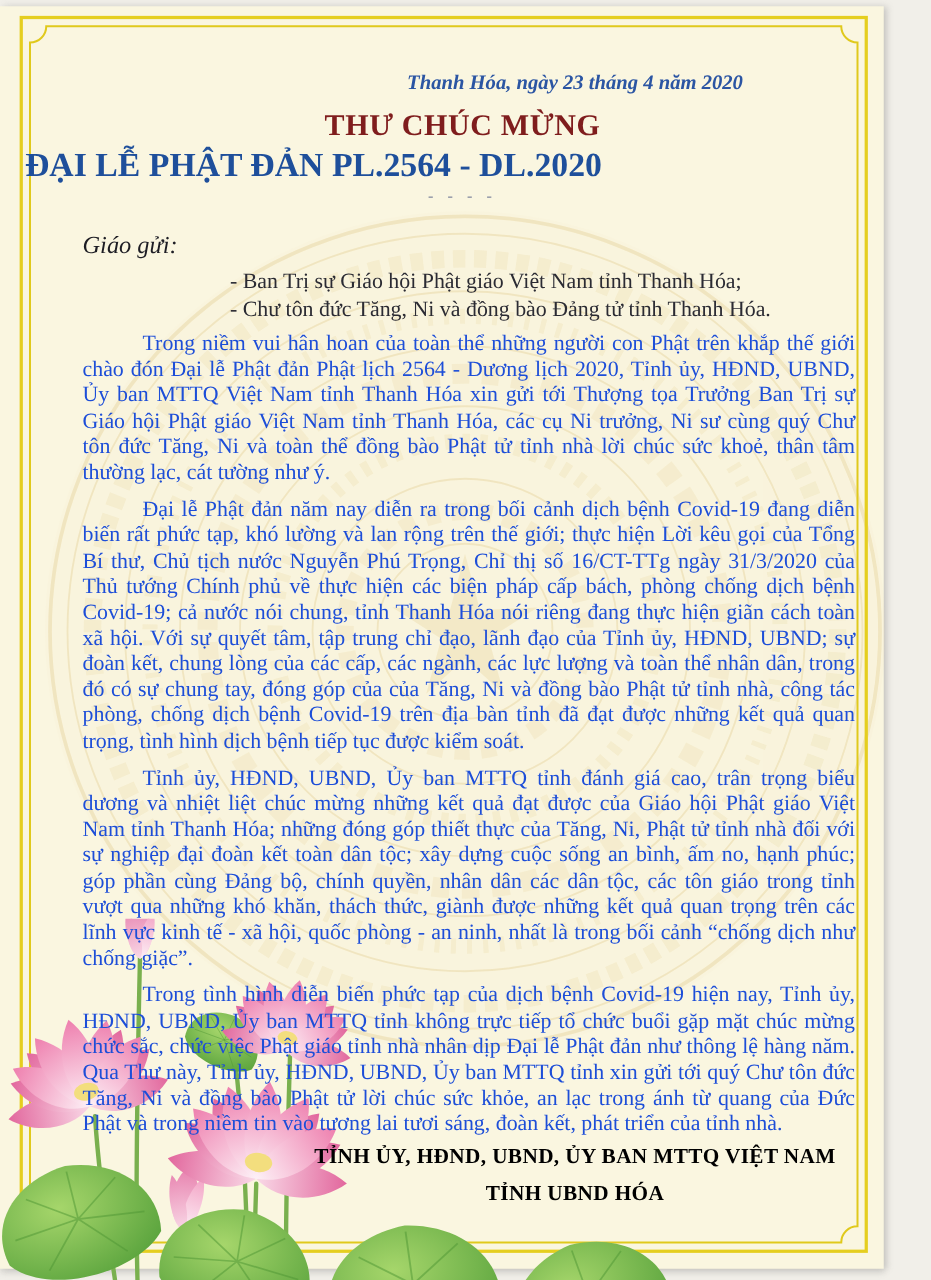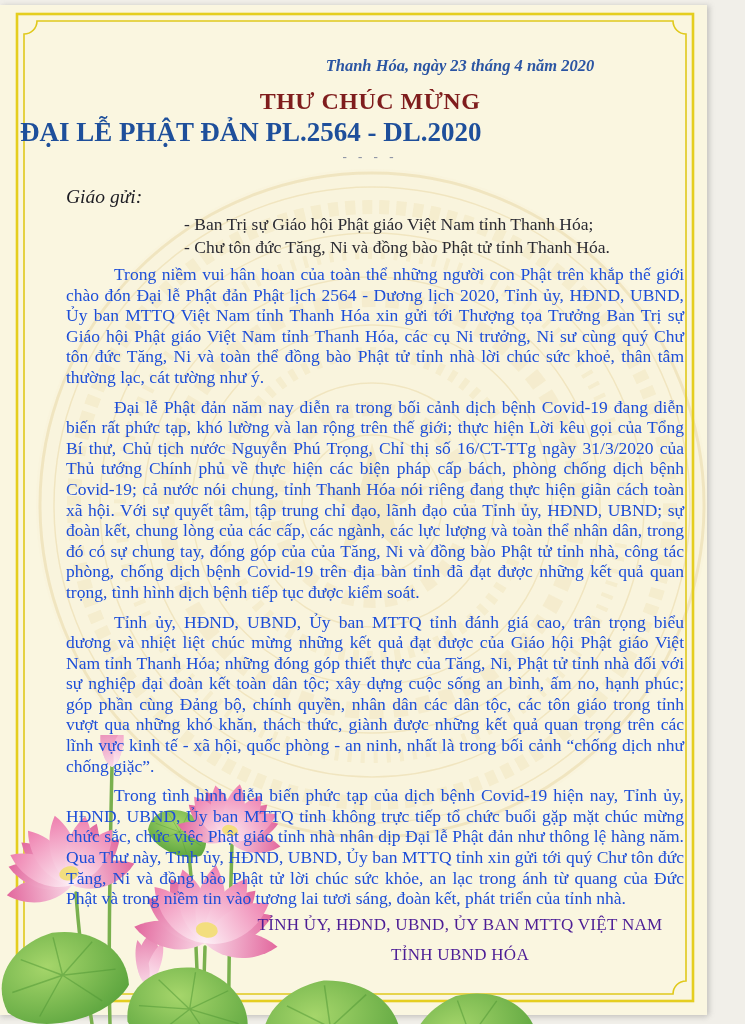--- a/index.html
+++ b/index.html
@@ -18,22 +18,22 @@
   .title2{left:20px;top:117px;width:700px;text-align:left;font-weight:bold;font-size:27px;
           color:#1e4f9b;}
   .divider{left:20px;top:149px;width:700px;text-align:center;font-weight:bold;font-size:13px;
            color:#8d93a5;letter-spacing:4px;}
   .salutation{left:66px;top:186px;font-style:italic;font-size:19.5px;color:#1d1d24;}
   .recipients{left:152px;top:213px;font-size:17.5px;line-height:23px;color:#2b2b33;margin-left:32px;}
   .bodyflow{left:66px;top:264px;width:618px;font-size:17.5px;line-height:20.6px;
             text-align:justify;color:#1d4ed8;}
   .bodyflow p{margin:0 0 9px 0;text-indent:48px;}
   .closing{margin:4px 0 0 14px;text-indent:48px;text-align:left;font-size:18px;}
-  .signature{left:220px;top:910px;width:480px;text-align:center;font-weight:normal;
-             font-size:17px;line-height:30px;color:#4c1d95;letter-spacing:.3px;}
+  .signature{left:220px;top:910px;width:480px;text-align:center;font-weight:bold;
+             font-size:17px;line-height:30px;color:#000000;letter-spacing:.3px;}
 </style>
 </head>
 <body>
 
 <div class="paper"></div>
 
 <svg id="watermark" class="layer" width="745" height="1024" viewBox="0 0 745 1024">
   <g transform="translate(372,505)" stroke="#e8d5a2" fill="none" opacity="0.5">
     <circle r="336" fill="#f2e4bc" fill-opacity="0.18" stroke="none"></circle>
     <circle r="332" stroke-width="3"></circle>
@@ -130,21 +130,21 @@
 </svg>
 
 <div class="txt date">Thanh Hóa, ngày 23 tháng 4 năm 2020</div>
 <div class="txt title1">THƯ CHÚC MỪNG</div>
 <div class="txt title2">ĐẠI LỄ PHẬT ĐẢN PL.2564 - DL.2020</div>
 <div class="txt divider">- - - -</div>
 <div class="txt salutation">Giáo gửi:</div>
 
 <div class="txt recipients">
   <div>- Ban Trị sự Giáo hội Phật giáo Việt Nam tỉnh Thanh Hóa;</div>
-  <div>- Chư tôn đức Tăng, Ni và đồng bào Phật tử tỉnh Thanh Hóa.</div>
+  <div>- Chư tôn đức Tăng, Ni và đồng bào Đảng tử tỉnh Thanh Hóa.</div>
 </div>
 
 <div class="txt bodyflow">
   <p>Trong niềm vui hân hoan của toàn thể những người con Phật trên khắp thế giới chào đón Đại lễ Phật đản Phật lịch 2564 - Dương lịch 2020, Tỉnh ủy, HĐND, UBND, Ủy ban MTTQ Việt Nam tỉnh Thanh Hóa xin gửi tới Thượng tọa Trưởng Ban Trị sự Giáo hội Phật giáo Việt Nam tỉnh Thanh Hóa, các cụ Ni trưởng, Ni sư cùng quý Chư tôn đức Tăng, Ni và toàn thể đồng bào Phật tử tỉnh nhà lời chúc sức khoẻ, thân tâm thường lạc, cát tường như ý.</p>
   <p>Đại lễ Phật đản năm nay diễn ra trong bối cảnh dịch bệnh Covid-19 đang diễn biến rất phức tạp, khó lường và lan rộng trên thế giới; thực hiện Lời kêu gọi của Tổng Bí thư, Chủ tịch nước Nguyễn Phú Trọng, Chỉ thị số 16/CT-TTg ngày 31/3/2020 của Thủ tướng Chính phủ về thực hiện các biện pháp cấp bách, phòng chống dịch bệnh Covid-19; cả nước nói chung, tỉnh Thanh Hóa nói riêng đang thực hiện giãn cách toàn xã hội. Với sự quyết tâm, tập trung chỉ đạo, lãnh đạo của Tỉnh ủy, HĐND, UBND; sự đoàn kết, chung lòng của các cấp, các ngành, các lực lượng và toàn thể nhân dân, trong đó có sự chung tay, đóng góp của của Tăng, Ni và đồng bào Phật tử tỉnh nhà, công tác phòng, chống dịch bệnh Covid-19 trên địa bàn tỉnh đã đạt được những kết quả quan trọng, tình hình dịch bệnh tiếp tục được kiểm soát.</p>
   <p>Tỉnh ủy, HĐND, UBND, Ủy ban MTTQ tỉnh đánh giá cao, trân trọng biểu dương và nhiệt liệt chúc mừng những kết quả đạt được của Giáo hội Phật giáo Việt Nam tỉnh Thanh Hóa; những đóng góp thiết thực của Tăng, Ni, Phật tử tỉnh nhà đối với sự nghiệp đại đoàn kết toàn dân tộc; xây dựng cuộc sống an bình, ấm no, hạnh phúc; góp phần cùng Đảng bộ, chính quyền, nhân dân các dân tộc, các tôn giáo trong tỉnh vượt qua những khó khăn, thách thức, giành được những kết quả quan trọng trên các lĩnh vực kinh tế - xã hội, quốc phòng - an ninh, nhất là trong bối cảnh “chống dịch như chống giặc”.</p>
   <p>Trong tình hình diễn biến phức tạp của dịch bệnh Covid-19 hiện nay, Tỉnh ủy, HĐND, UBND, Ủy ban MTTQ tỉnh không trực tiếp tổ chức buổi gặp mặt chúc mừng chức sắc, chức việc Phật giáo tỉnh nhà nhân dịp Đại lễ Phật đản như thông lệ hàng năm. Qua Thư này, Tỉnh ủy, HĐND, UBND, Ủy ban MTTQ tỉnh xin gửi tới quý Chư tôn đức Tăng, Ni và đồng bào Phật tử lời chúc sức khỏe, an lạc trong ánh từ quang của Đức Phật và trong niềm tin vào tương lai tươi sáng, đoàn kết, phát triển của tỉnh nhà.</p>
 </div>
 
 <div class="txt signature">

